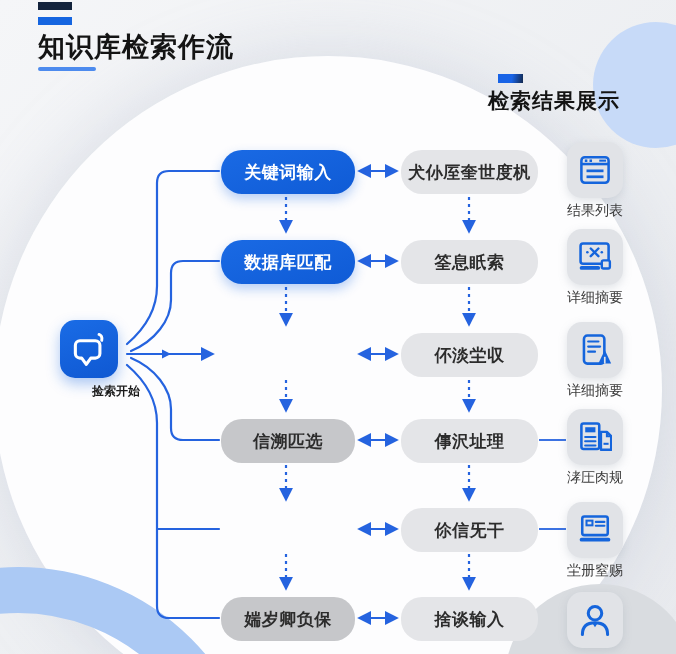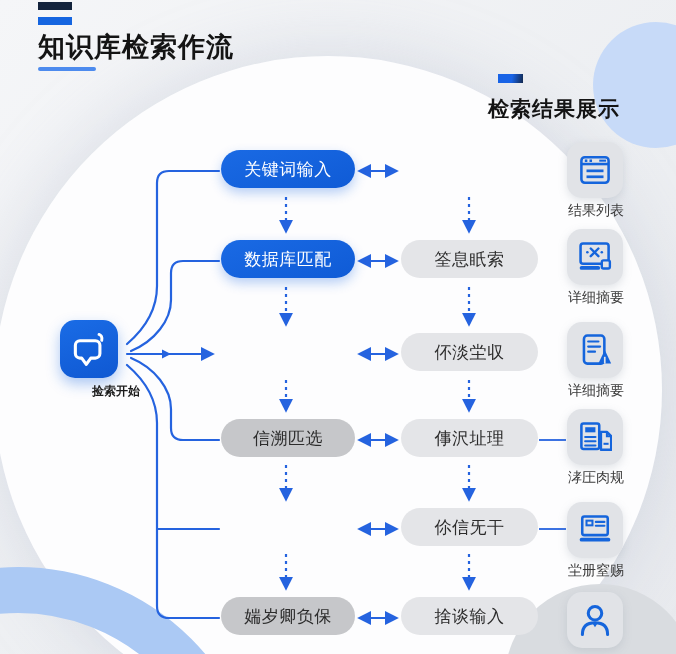--- a/index.html
+++ b/index.html
@@ -25,51 +25,51 @@
   }
   svg.deco, svg.wires { position:absolute; left:0; top:0; }
   
   .hdr-left { position:absolute; left:38px; top:2px; }
   .dash-navy { width:34px; height:8px; background:#13233c; }
   .dash-blue { width:34px; height:8px; background:#1565e0; margin-top:7px; }
   .title-main { margin-top:4px; font-size:27px; font-weight:800; color:#141414; letter-spacing:1px; }
   .title-underline { width:58px; height:4px; background:#4d8bee; margin-top:2px; border-radius:2px; }
   .hdr-right { position:absolute; left:488px; top:74px; }
   .dash-blue2 { width:25px; height:9px; background:linear-gradient(100deg,#1863e6 55%,#13294e); margin-left:10px; }
-  .title-sub { margin-top:12px; font-size:21px; font-weight:800; color:#141414; letter-spacing:1px; }
+  .title-sub { margin-top:4px; font-size:21px; font-weight:800; color:#141414; letter-spacing:1px; }
   
   .start-tile {
     position:absolute; left:60px; top:320px; width:58px; height:58px;
     border-radius:15px; background:linear-gradient(160deg,#1a6ce6,#0f58d2);
     display:flex; align-items:center; justify-content:center;
     box-shadow:0 6px 14px rgba(21,101,224,.35);
   }
   .start-label {
     position:absolute; left:38px; top:383px; width:102px; text-align:right;
     font-size:12px; font-weight:800; color:#1b1b1b;
   }
   
   .pill {
-    position:absolute; height:38px; border-radius:21px;
+    position:absolute; height:44px; border-radius:21px;
     display:flex; align-items:center; justify-content:center;
-    font-size:17px; font-weight:400; letter-spacing:.5px;
+    font-size:17px; font-weight:700; letter-spacing:.5px;
   }
   .pill.blue  { background:linear-gradient(160deg,#1a6ae4,#0f5bd6); color:#ffffff; box-shadow:0 5px 12px rgba(21,101,224,.30); }
   .pill.lgray { background:#e4e5e8; color:#2c2c2c; }
   .pill.dgray { background:#c6c7ca; color:#2c2c2c; }
   .pill.l { left:221px; width:134px; }
   .pill.r { left:401px; width:137px; }
   
   .tile {
     position:absolute; left:567px; width:56px; height:56px; border-radius:15px;
     background:#e1e3e7; display:flex; align-items:center; justify-content:center;
     box-shadow:0 3px 8px rgba(140,150,165,.25);
   }
   .tile-label {
-    position:absolute; left:550px; width:92px; text-align:center;
+    position:absolute; left:567px; width:92px; text-align:left;
     font-size:14px; font-weight:500; color:#3a3a3a;
   }
 </style>
 </head>
 <body>
 
 <div class="canvas">
 
   <div class="big-white-circle"></div>
   <div class="blue-circle-tr"></div>
@@ -139,20 +139,21 @@
       <path d="M33,6 q4,1.5 3,6.5" fill="none" stroke="#ffffff" stroke-width="3.2" stroke-linecap="round"></path>
     </svg>
   </div>
   <div class="start-label">捡索开始</div>
 
   <div class="pill l blue" style="top:150px;">关键词输入</div>
   <div class="pill l blue" style="top:240px;">数据库匹配</div>
   <div class="pill l dgray" style="top:419px;text-align:right;">信溯匹选</div>
   <div class="pill l dgray" style="top:597px;">媏岁卿负保</div>
 
+  <div class="pill r lgray" style="top:150px;">犬仦厔奎世度杋</div>
   <div class="pill r lgray" style="top:240px;">筌息眂索</div>
   <div class="pill r lgray" style="top:333px;">伓淡坣収</div>
   <div class="pill r lgray" style="top:419px;">倳沢址理</div>
   <div class="pill r lgray" style="top:508px;">伱信旡干</div>
   <div class="pill r lgray" style="top:597px;">捨谈输入</div>
 
   <div class="tile" style="top:142px;">
     <svg width="34" height="34" viewBox="0 0 40 40">
       <g stroke="#1565dc" fill="none" stroke-width="3">
         <rect x="4" y="5" width="32" height="30" rx="4"></rect>

